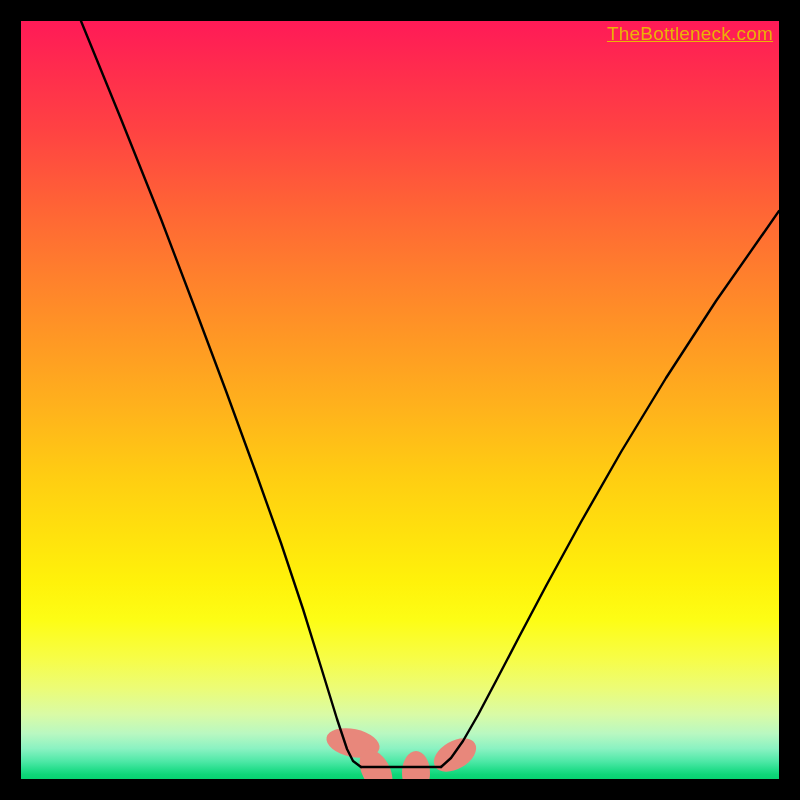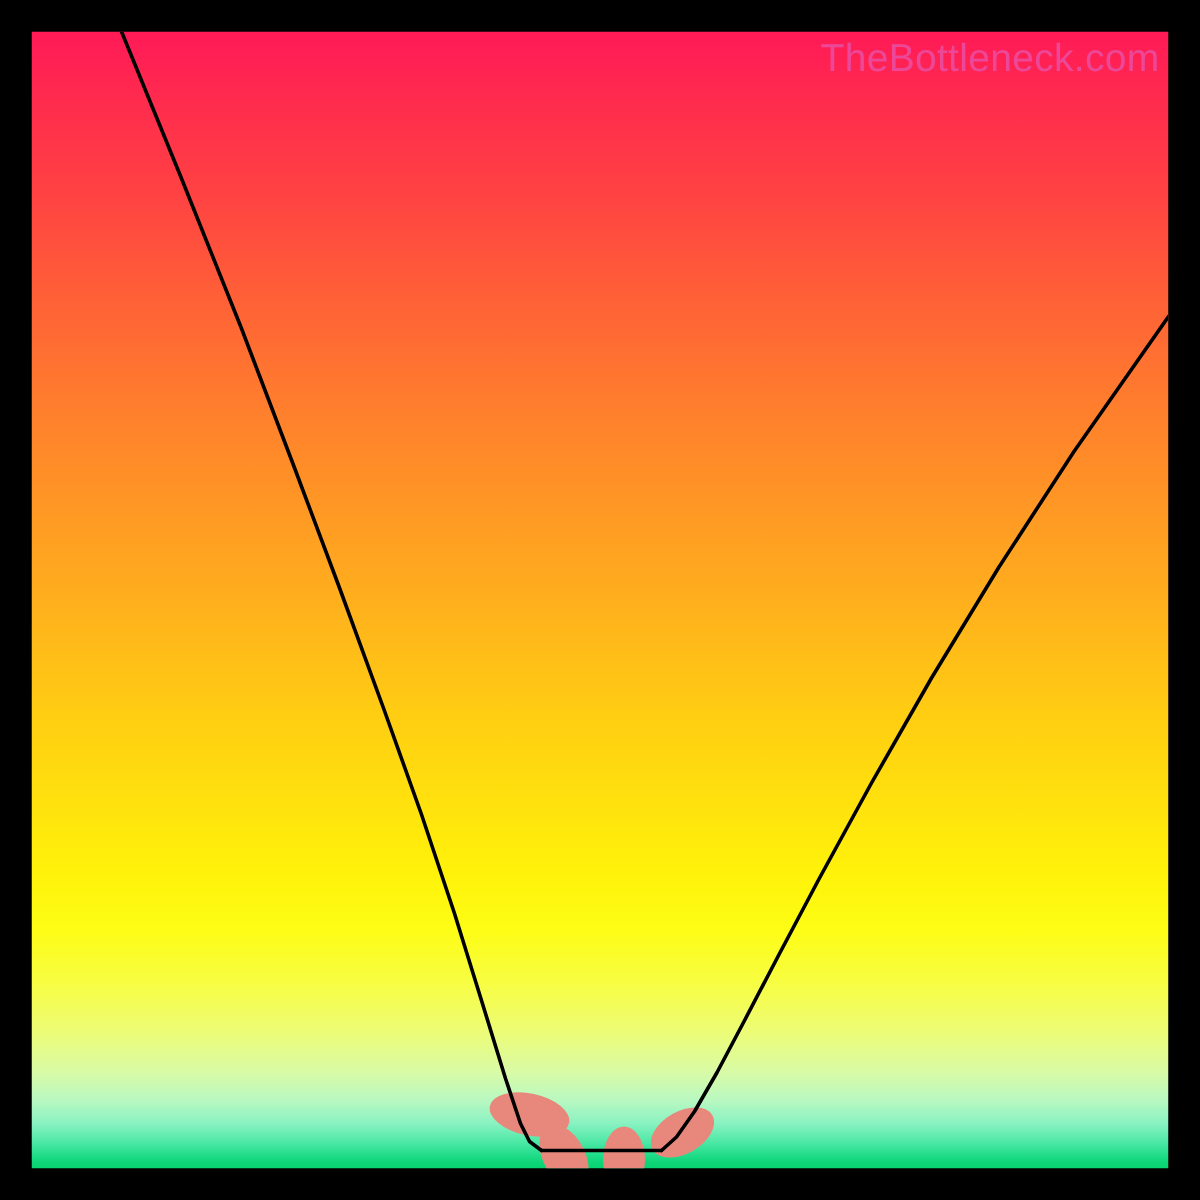--- a/index.html
+++ b/index.html
@@ -48,25 +48,26 @@
       #4de8a6 97.7%,
       #22dd8a 98.8%,
       #0fd679 99.4%,
       #07d271 100%
     );
   }
   .watermark {
     position: absolute;
     top: 2px;
     right: 6px;
-    color: #ec4899;
-    font-size: 26px;
+    color: #eab308;
+    font-size: 19px;
     font-weight: 500;
     letter-spacing: 0.2px;
     font-family: Arial, Helvetica, sans-serif;
+    text-decoration: underline;
   }
   svg.curves {
     position: absolute;
     left: 0; top: 0;
     width: 758px; height: 758px;
   }
 </style>
 </head>
 <body>
 

